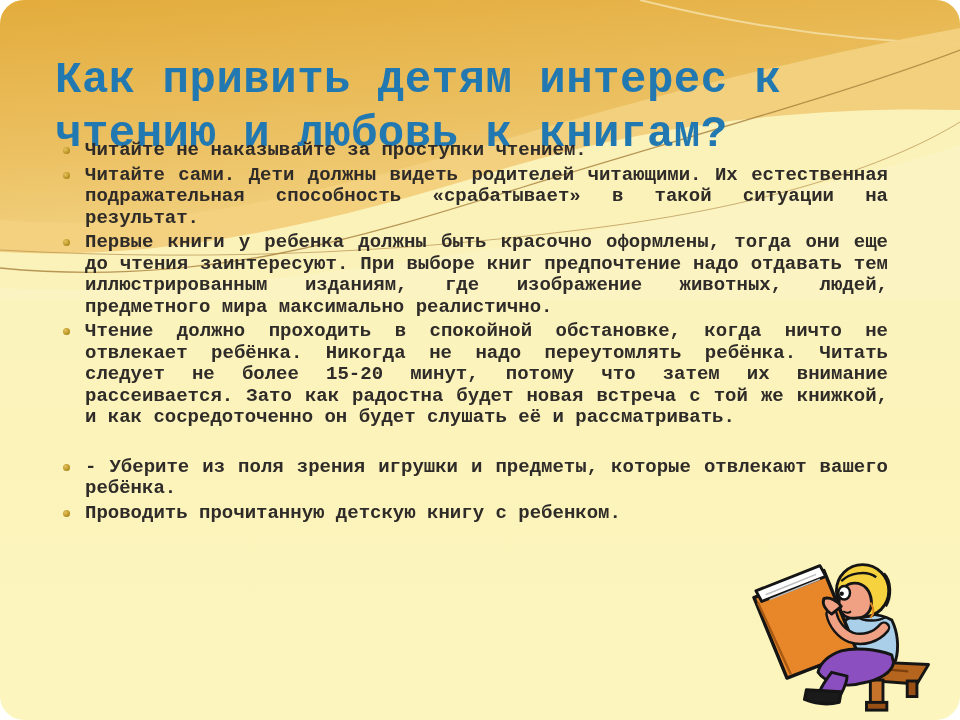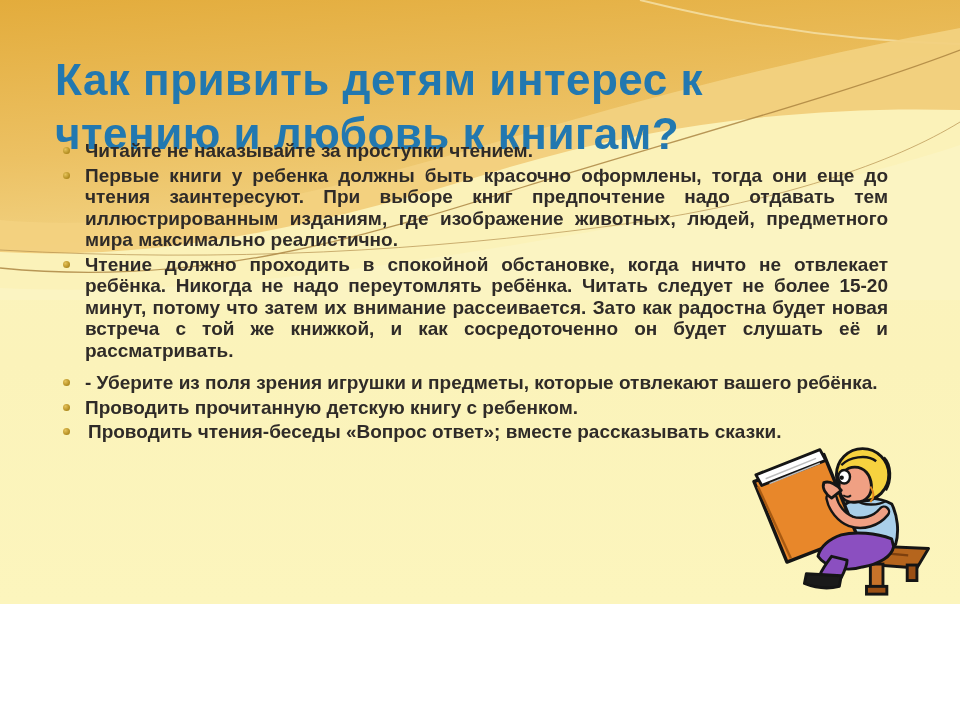--- a/index.html
+++ b/index.html
@@ -1,22 +1,23 @@
 <!DOCTYPE html>
 <html lang="ru"><head>
 <meta charset="utf-8">
 <style>
   html,body { margin:0; padding:0; }
   .slide {
     position: relative;
     width: 960px;
-    height: 604px;
+    height: 720px;
     overflow: hidden;
     background: linear-gradient(180deg, #fbf4c2 0%, #fbf3ba 60%, #fcf5bd 100%);
-    font-family: Liberation Sans, sans-serif;
+    font-family: Liberation Mono, monospace;
+    border-radius: 24px;
   }
   .header-deco {
     position: absolute;
     top: 0; left: 0;
     width: 960px; height: 300px;
     pointer-events: none;
   }
   .title {
     position: absolute;
     left: 55px;
@@ -51,21 +52,21 @@
   .bullets li::before {
     content: "";
     position: absolute;
     left: 23px;
     top: 7px;
     width: 7px;
     height: 7px;
     border-radius: 50%;
     background: radial-gradient(circle at 35% 35%, #e6c35a 0%, #b08a1e 70%, #8a6a12 100%);
   }
-  .bullets li.gap-before { margin-top: 11px; }
+  .bullets li.gap-before { margin-top: 28px; }
   .bullets li.outdent { padding-left: 22px; text-indent: 26px; }
   .bullets li.outdent::before { left: 23px; }
   .clipart {
     position: absolute;
     right: 6px;
     bottom: 6px;
     width: 208px;
     height: 160px;
     z-index: 3;
   }
@@ -100,33 +101,33 @@
   <h1 class="title">
     <div>Как привить детям интерес к</div>
     <div>чтению и любовь к книгам?</div>
   </h1>
 
   <ul class="bullets">
     <li>
       <div>Читайте не наказывайте за проступки чтением.</div>
     </li>
     <li>
+      <div>Читайте сами. Дети должны видеть родителей читающими. Их естественная подражательная способность «срабатывает» в такой ситуации на результат.</div>
+    </li>
+    <li>
       <div>Первые книги у ребенка должны быть красочно оформлены, тогда они еще до чтения заинтересуют. При выборе книг предпочтение надо отдавать тем иллюстрированным изданиям, где изображение животных, людей, предметного мира максимально реалистично.</div>
     </li>
     <li>
       <div>Чтение должно проходить в спокойной обстановке, когда ничто не отвлекает ребёнка. Никогда не надо переутомлять ребёнка. Читать следует не более 15-20 минут, потому что затем их внимание рассеивается. Зато как радостна будет новая встреча с той же книжкой, и как сосредоточенно он будет слушать её и рассматривать.</div>
     </li>
     <li class="gap-before">
       <div>- Уберите из поля зрения игрушки и предметы, которые отвлекают вашего ребёнка.</div>
     </li>
     <li>
       <div>Проводить прочитанную детскую книгу с ребенком.</div>
-    </li>
-    <li class="outdent">
-      <div>Проводить чтения-беседы «Вопрос ответ»; вместе рассказывать сказки.</div>
     </li>
   </ul>
 
   <svg class="clipart" viewBox="0 0 210 165" xmlns="http://www.w3.org/2000/svg" aria-hidden="true">
 
     <g>
       <polygon points="98,110 186,114 174,134 92,128" fill="#b5651d" stroke="#151515" stroke-width="3" stroke-linejoin="round"></polygon>
       <path d="M110,116 L165,121" stroke="#7c3f0e" stroke-width="2.5" fill="none"></path>
       <rect x="126" y="130" width="13" height="26" fill="#c8732a" stroke="#151515" stroke-width="3"></rect>
       <rect x="122" y="153" width="21" height="8" fill="#9a4f14" stroke="#151515" stroke-width="3"></rect>

